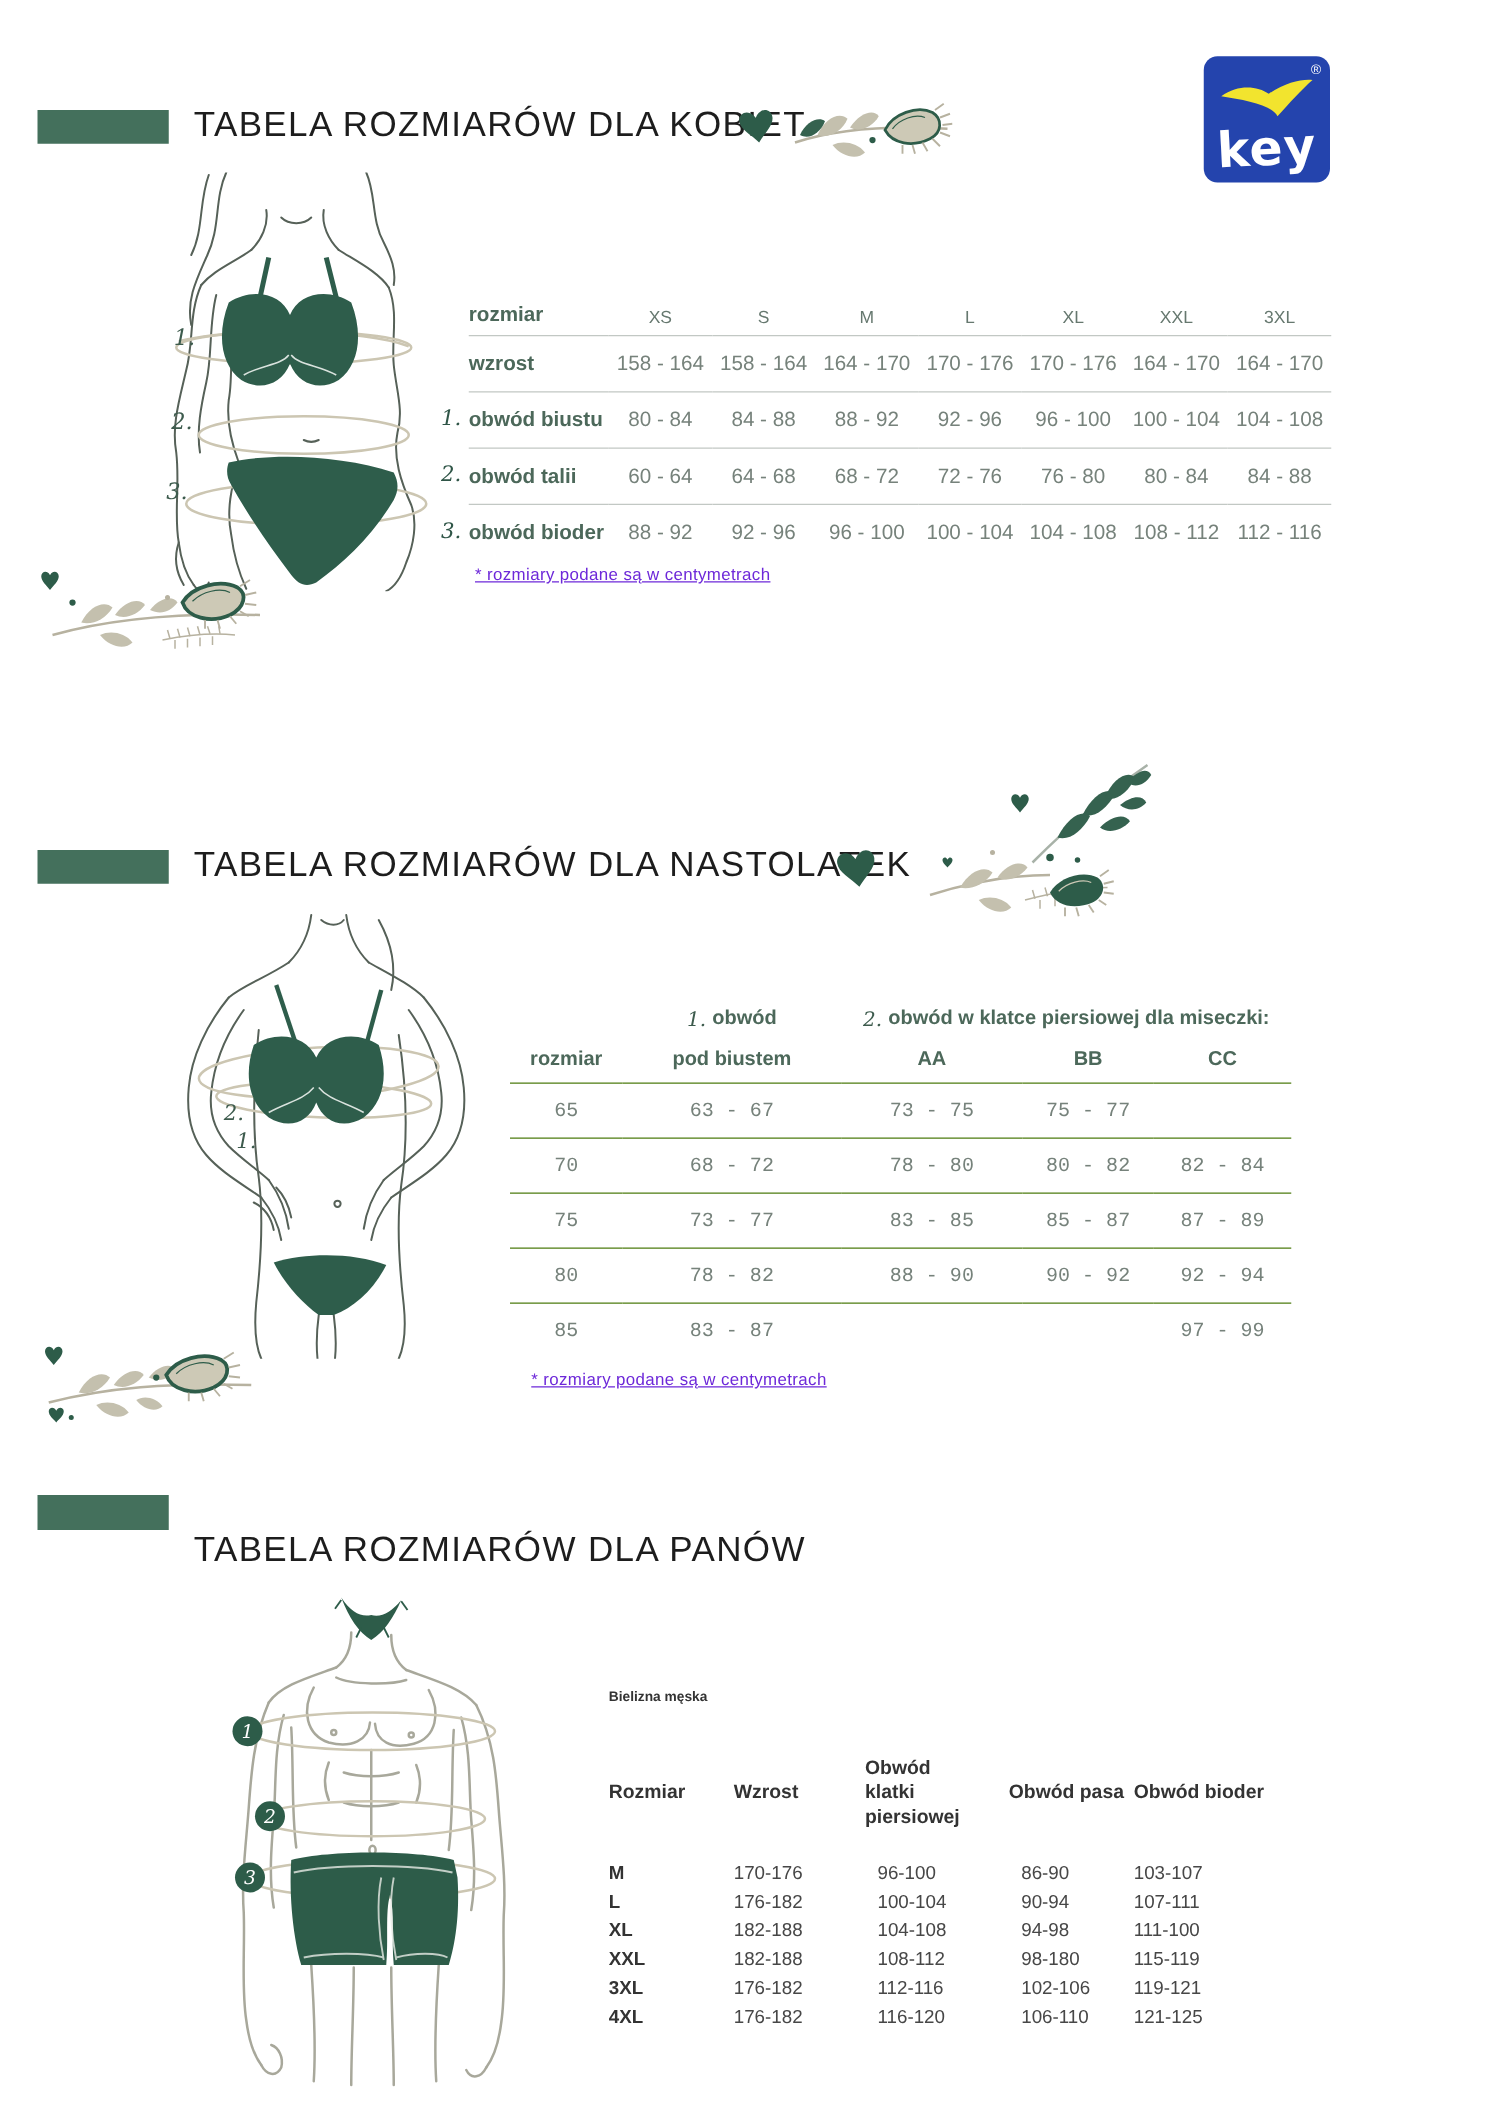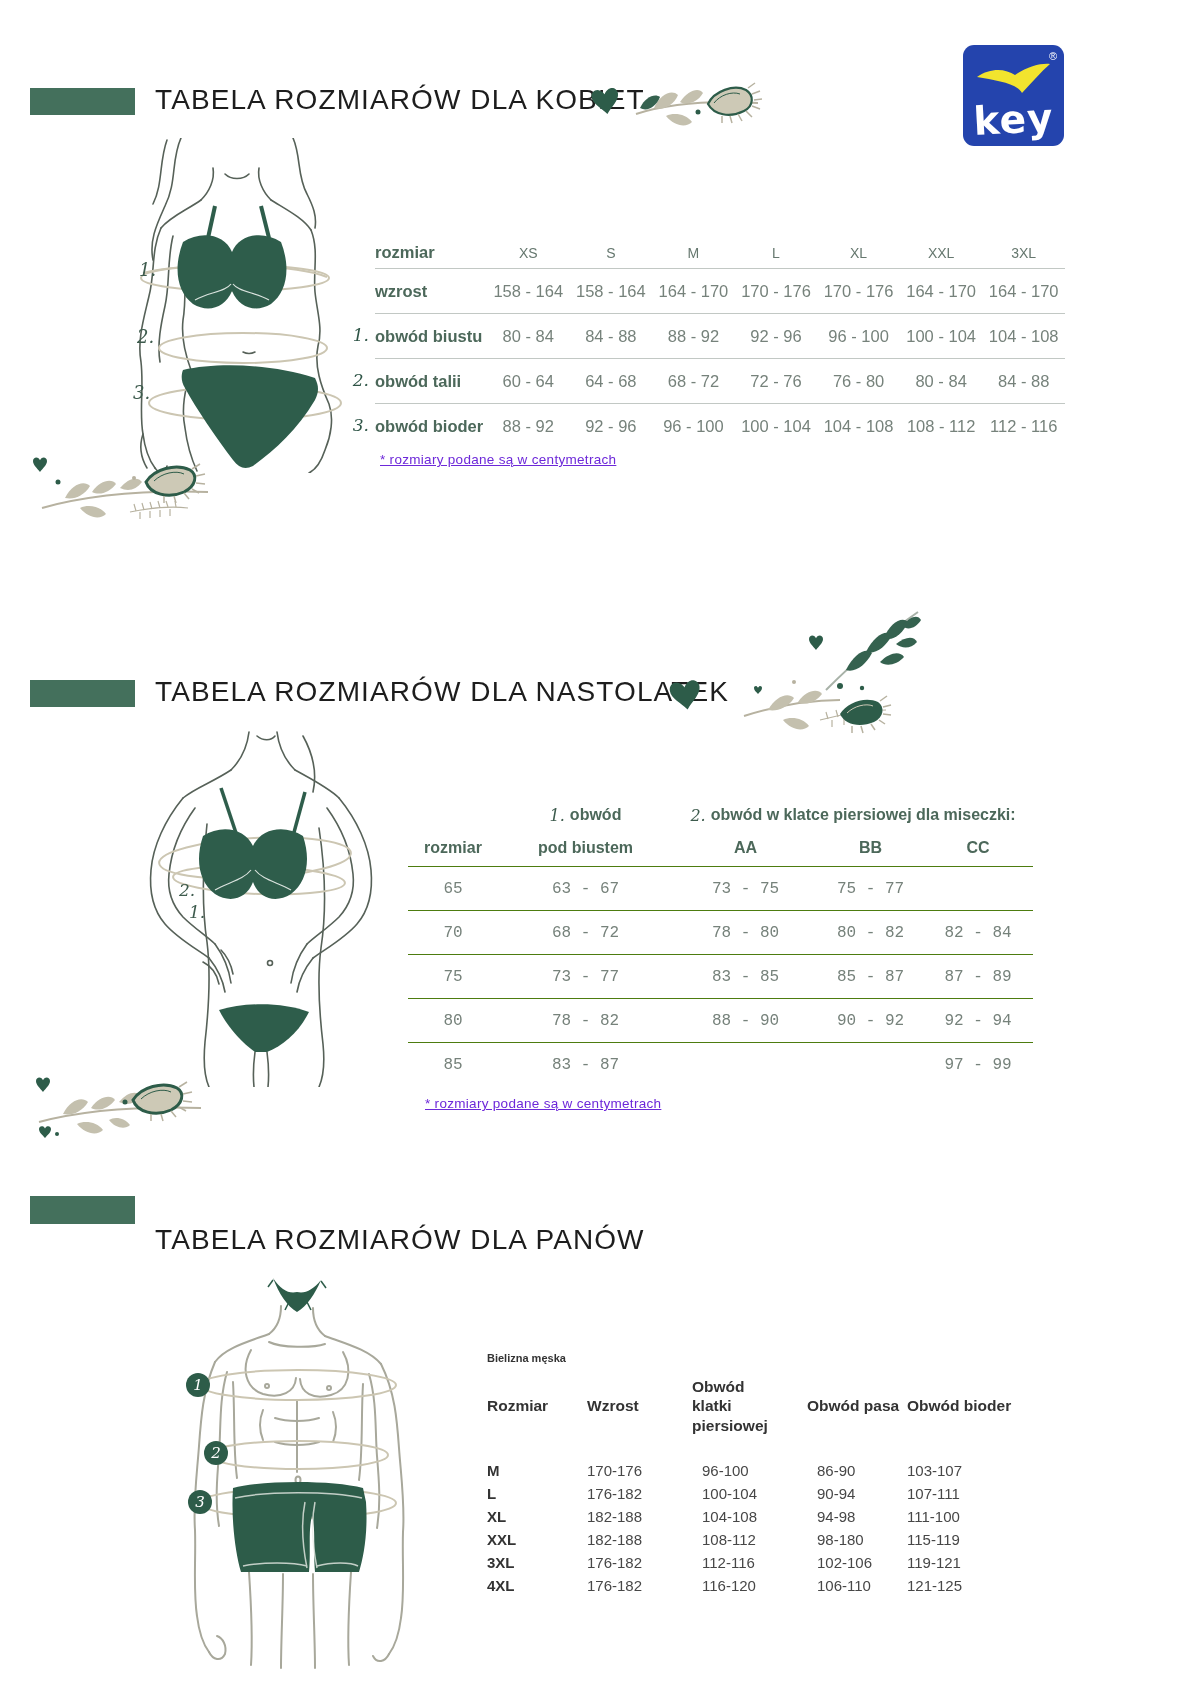--- a/index.html
+++ b/index.html
@@ -33,21 +33,21 @@
   .ttable .th{color:#4c685a;font-weight:700;font-size:16px;}
   .ttable .inum{font-family:"DejaVu Serif",serif;font-style:italic;font-weight:400;
                 color:#3d5b4d;margin-right:5px;}
   .ttable .group{grid-column:3/6;}
 
   
   .m-title{position:absolute;left:487px;top:1352px;font-size:11px;font-weight:700;color:#333;}
   .mtable{position:absolute;left:487px;top:1377px;width:530px;display:grid;
           grid-template-columns:100px 105px 115px 100px 110px;}
   .mtable .h{min-height:44px;display:flex;align-items:center;font-size:15.5px;
-             font-weight:700;color:#333;line-height:1.25;}
+             font-weight:700;color:#333;line-height:1.25;margin-top:28px;}
   .mtable .h.wrap{max-width:95px;}
   .mtable .gap{grid-column:1/6;height:24px;}
   .mtable .v{height:23px;display:flex;align-items:center;font-size:15px;color:#474747;}
   .mtable .v.b{font-weight:700;color:#333;}
   .mtable .ind{padding-left:10px;}
 
   .fig,.orn,.logo-box{position:absolute;}
   .logo-box{left:963px;top:45px;width:101px;height:101px;background:#2444ad;border-radius:11px;}
   .logo-reg{position:absolute;top:5px;right:7px;color:#ffffff;font-size:11px;}
   .logo-word{position:absolute;left:0;right:0;bottom:4px;text-align:center;color:#ffffff;

